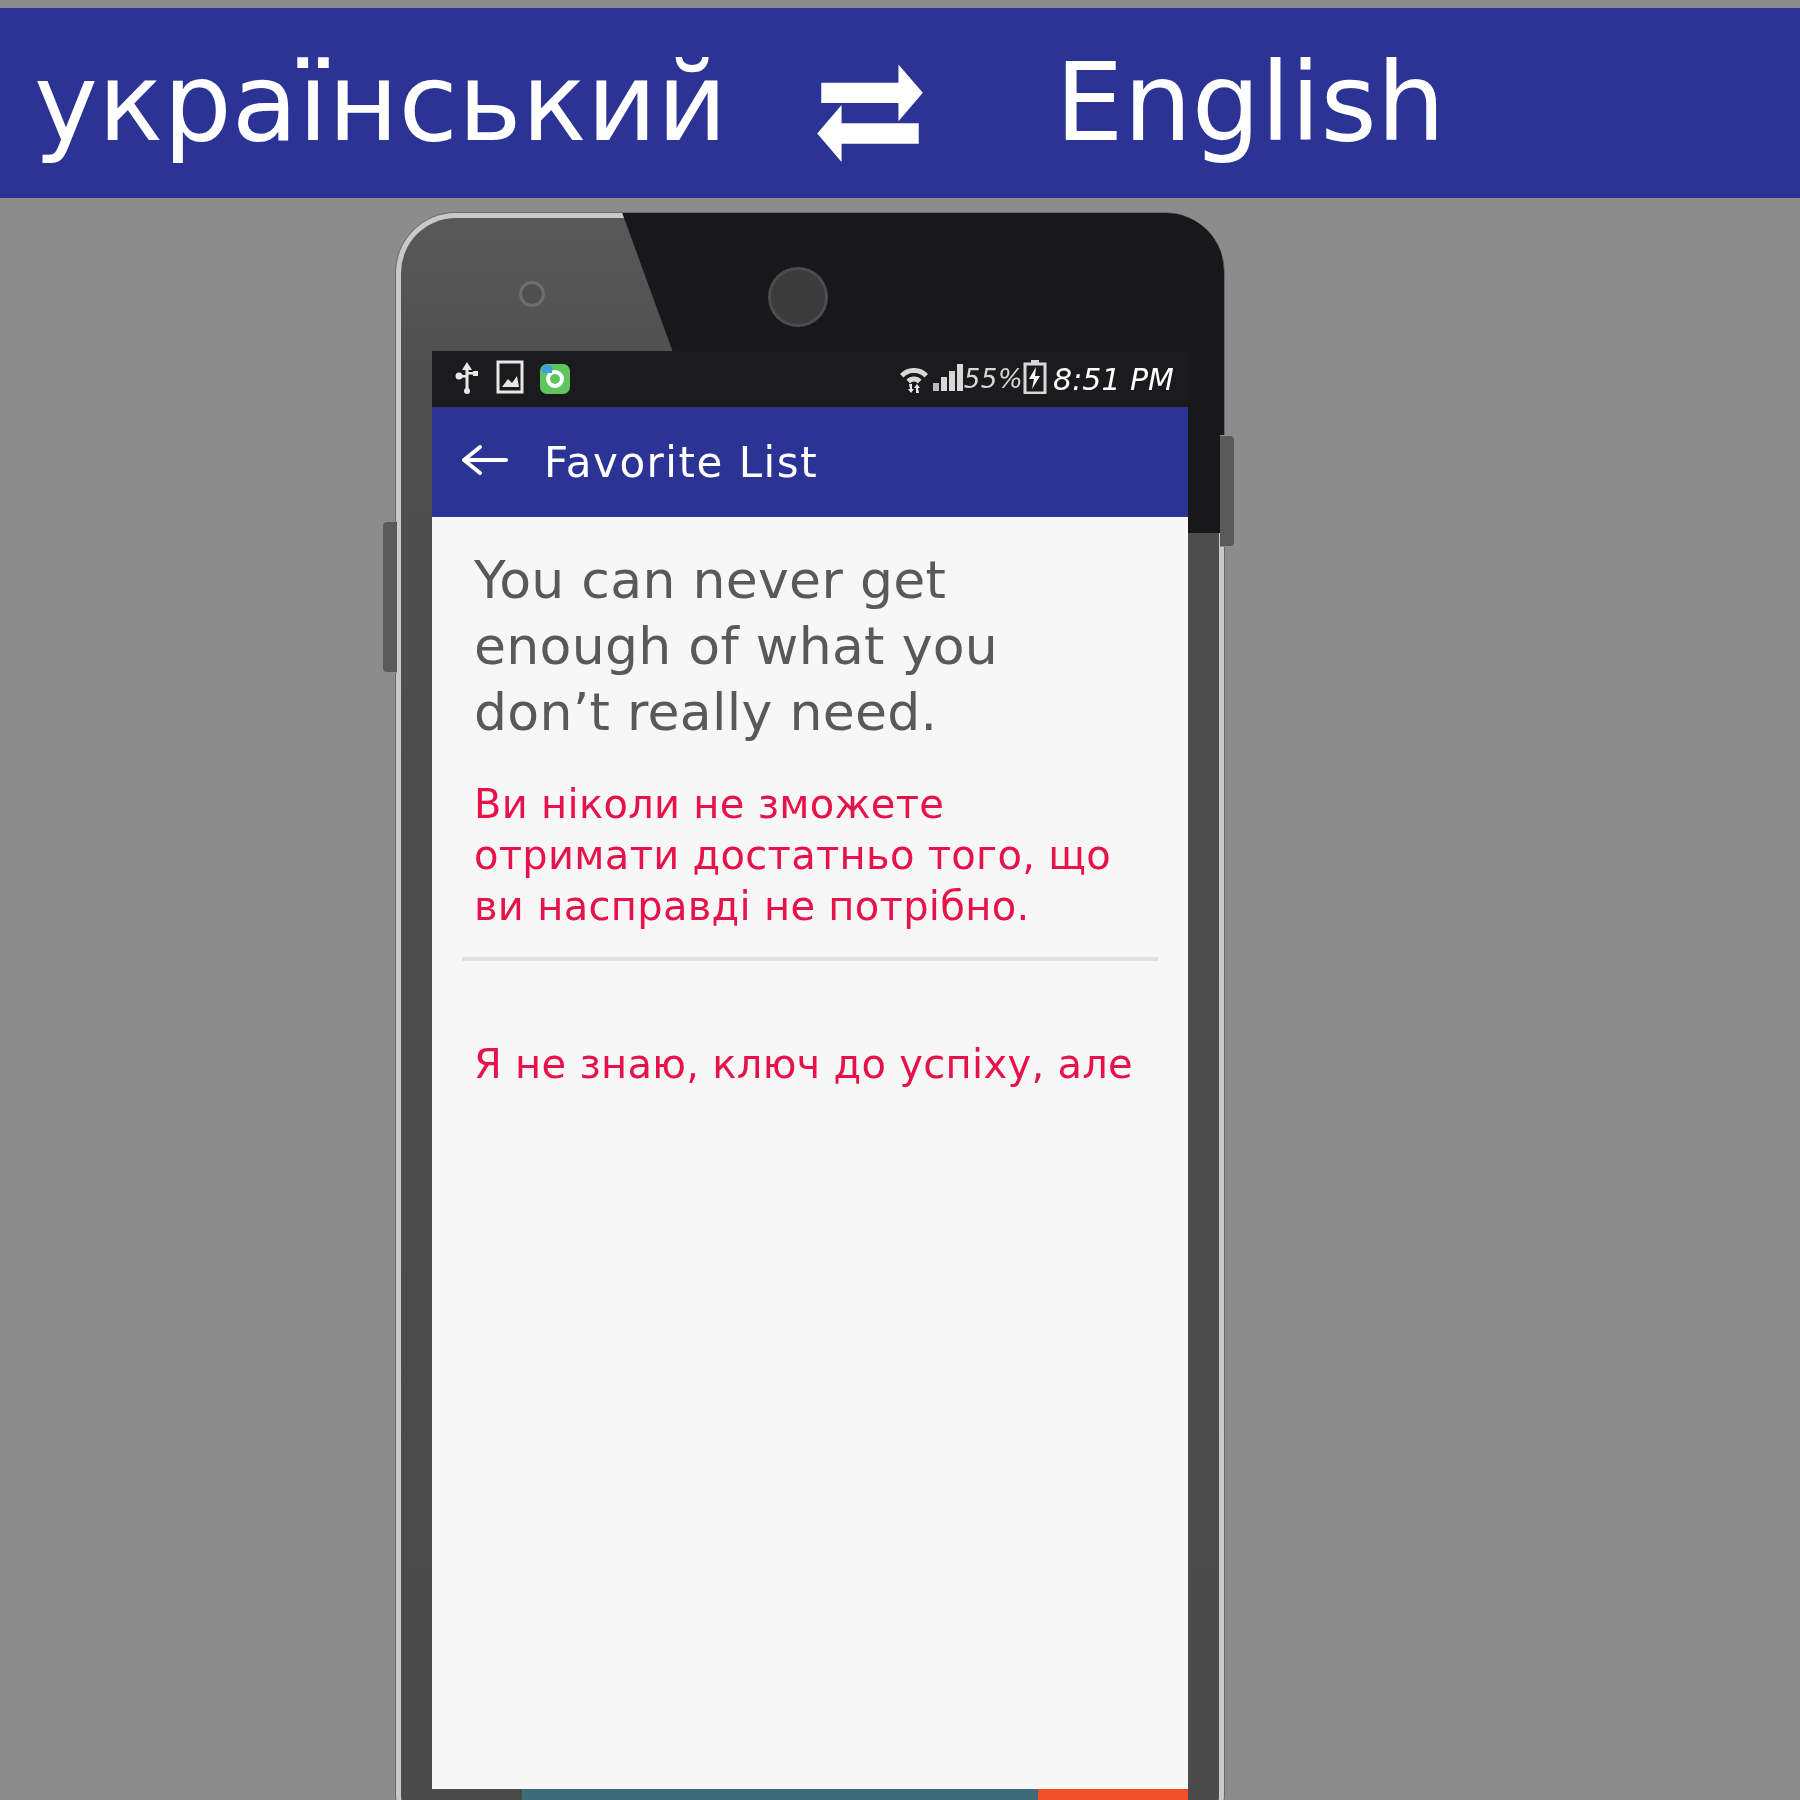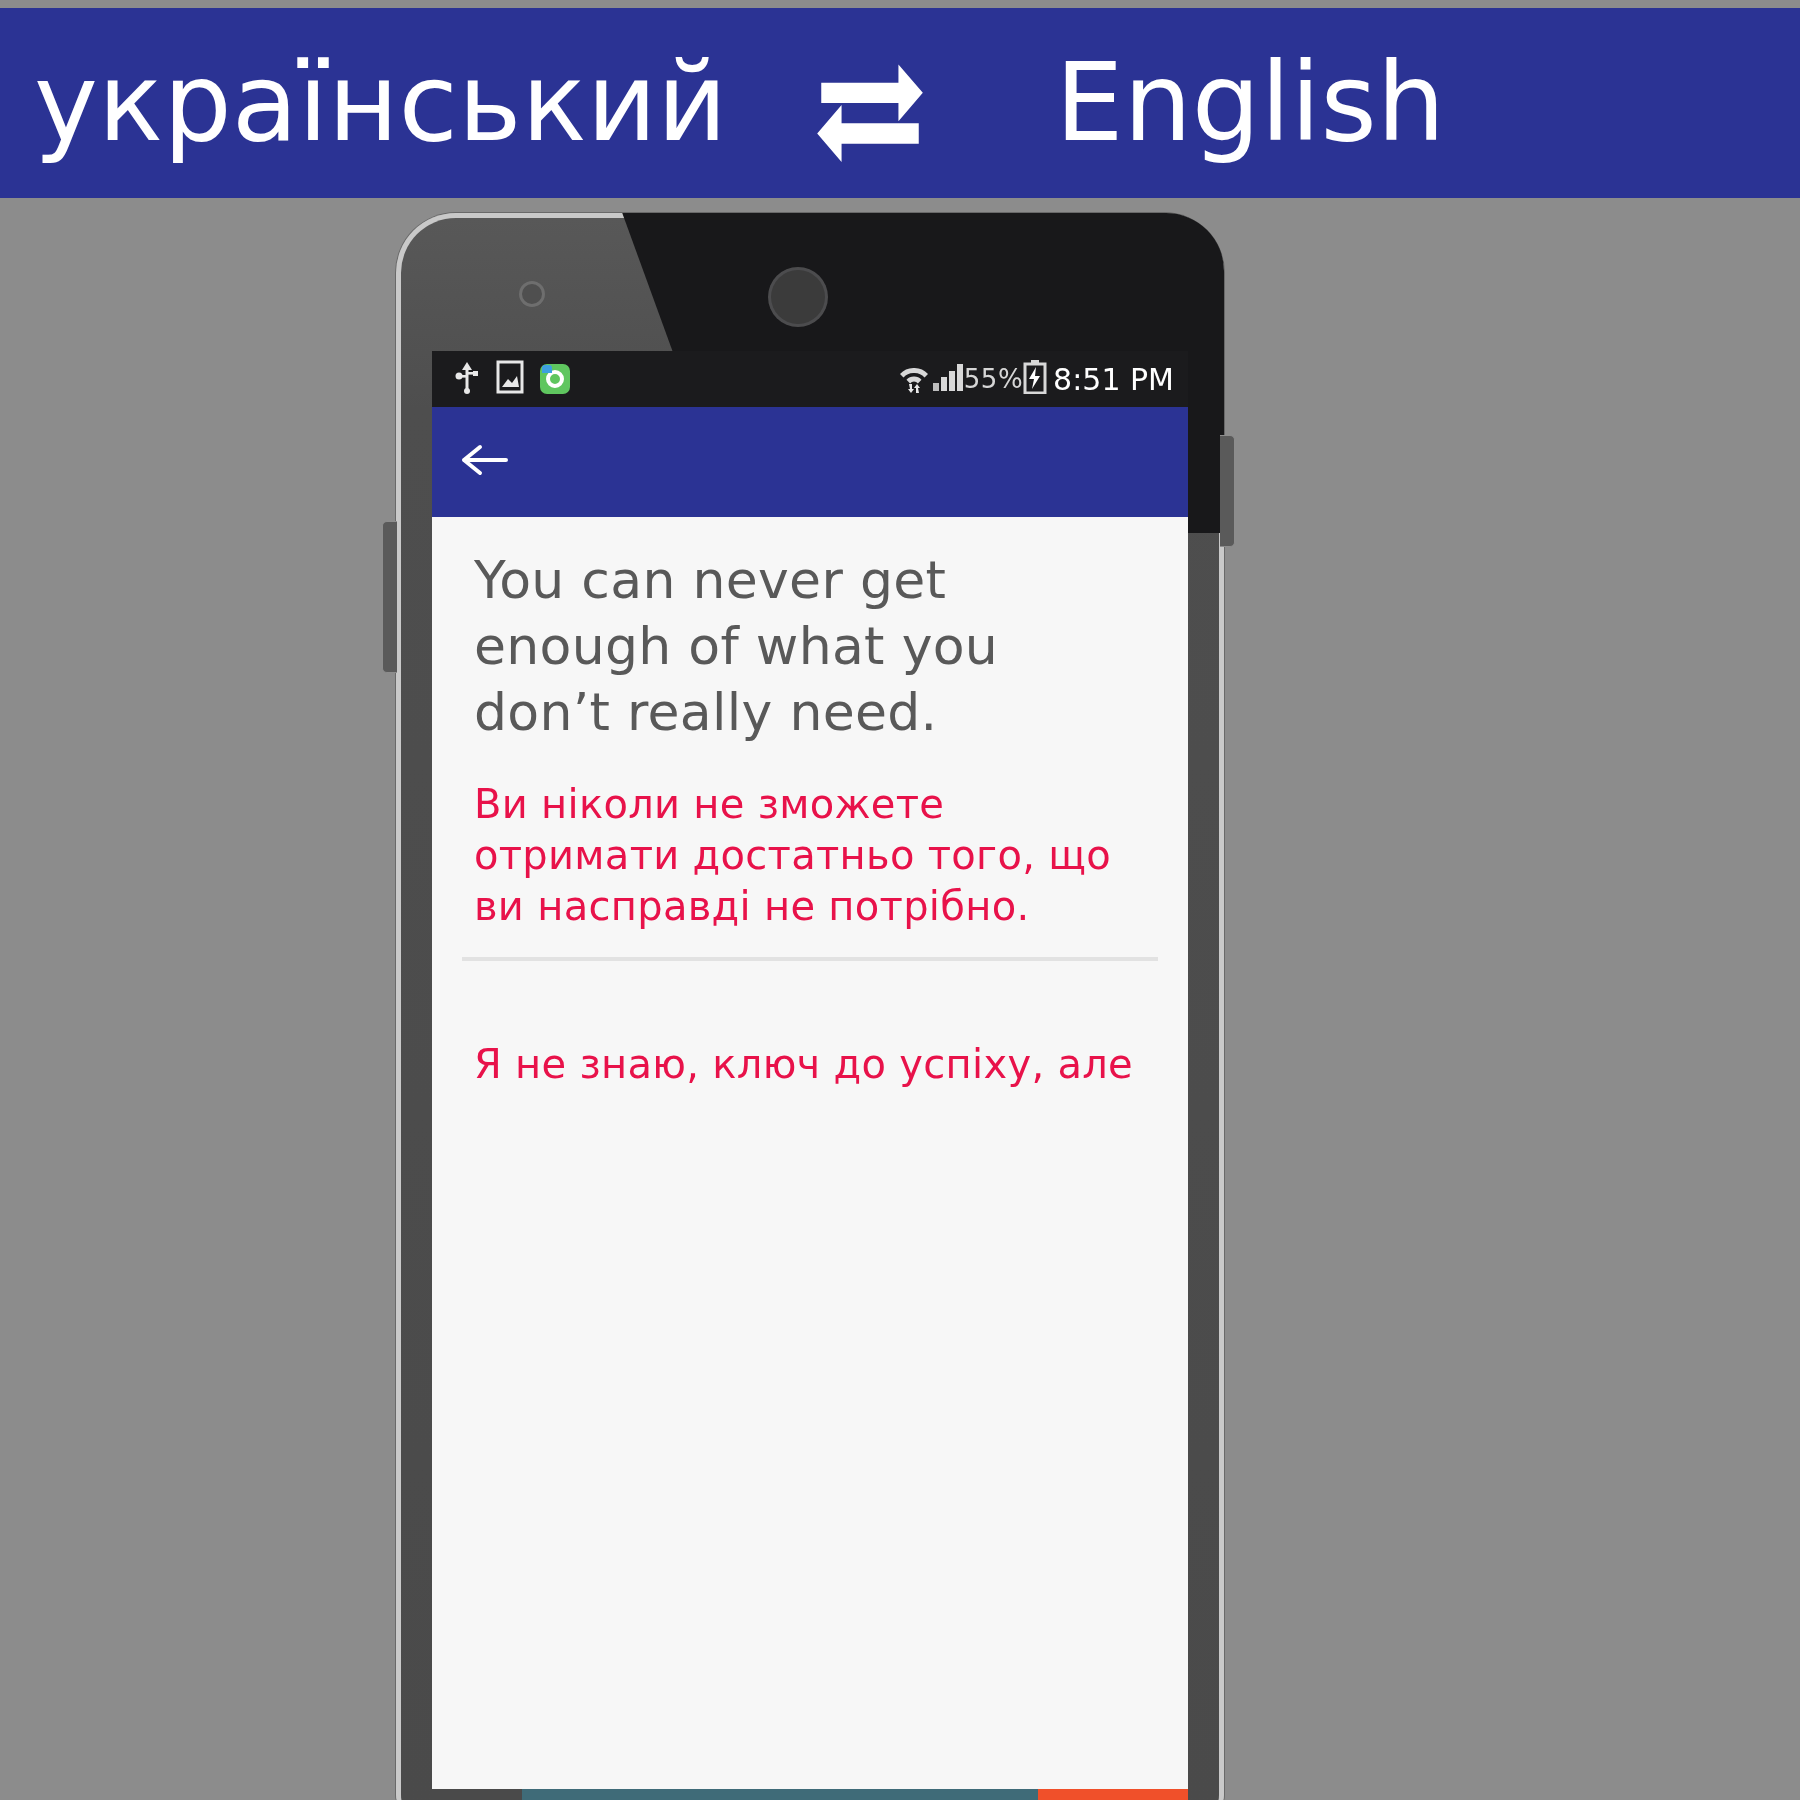--- a/index.html
+++ b/index.html
@@ -149,21 +149,21 @@
   .status-bar {
     height: 56px;
     background: #1b1b1d;
     display: flex;
     align-items: center;
     padding: 0 14px 0 22px;
     box-sizing: border-box;
   }
   .sb-left { display: flex; align-items: center; gap: 16px; }
   .sb-spacer { flex: 1 1 auto; }
-  .sb-right { display: flex; align-items: center; gap: 0; }
+  .sb-right { display: flex; align-items: center; gap: 0; font-style: italic; }
   .sb-batt-text {
     color: #d6d6d6;
     font-size: 26px;
     font-family: "DejaVu Sans", sans-serif;
     letter-spacing: 0.5px;
   }
   .sb-time {
     color: #ffffff;
     font-size: 30px;
     font-family: "DejaVu Sans", sans-serif;
@@ -337,20 +337,21 @@
         <span class="sb-time">8:51 PM</span>
       </div>
     </div>
 
     <div class="app-bar">
       <span>
         <svg width="48" height="40" viewBox="0 0 48 40">
           <path d="M4 20 L20 7 M4 20 L20 33 M4 20 H46" stroke="#ffffff" stroke-width="4" fill="none" stroke-linecap="round" stroke-linejoin="round"></path>
         </svg>
       </span>
+      <span class="app-bar-title">Favorite List</span>
     </div>
 
     <div class="list">
 
       <div class="list-item">
         <p class="q-en">You can never get enough of what you don’t really need.</p>
         <p class="q-uk">Ви ніколи не зможете отримати достатньо того, що ви насправді не потрібно.</p>
       </div>
 
       <div class="list-divider"></div>

